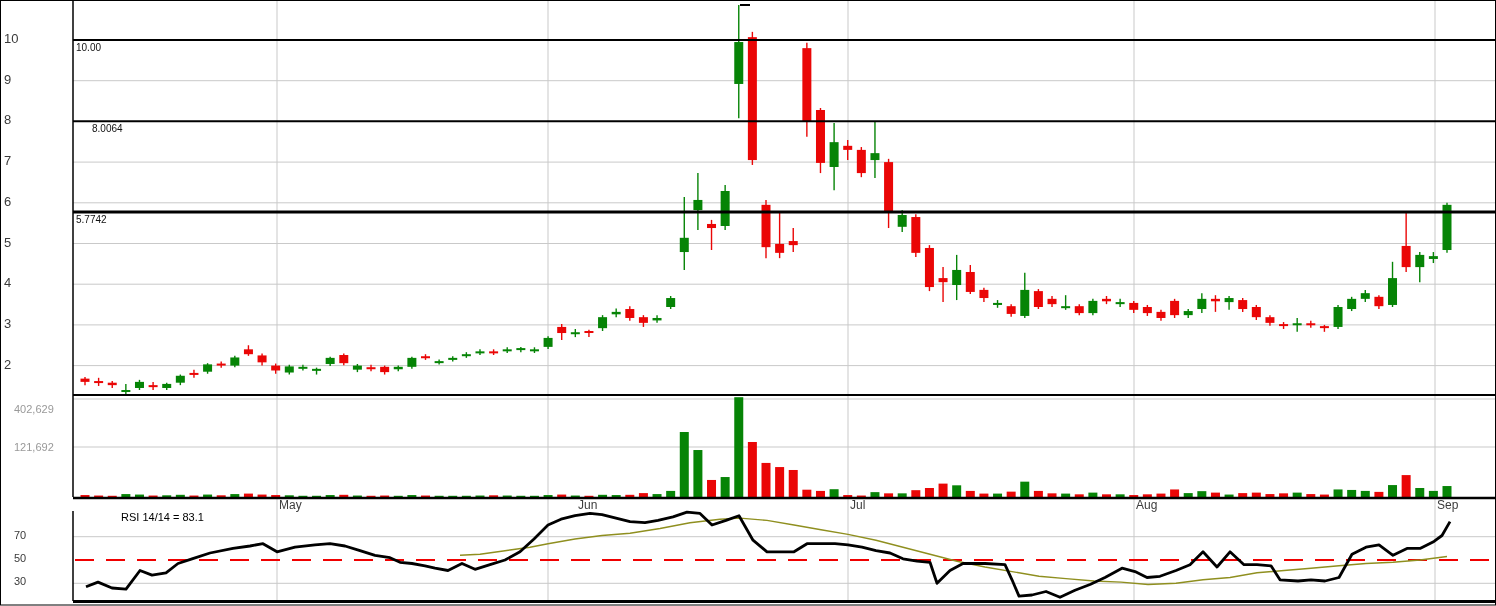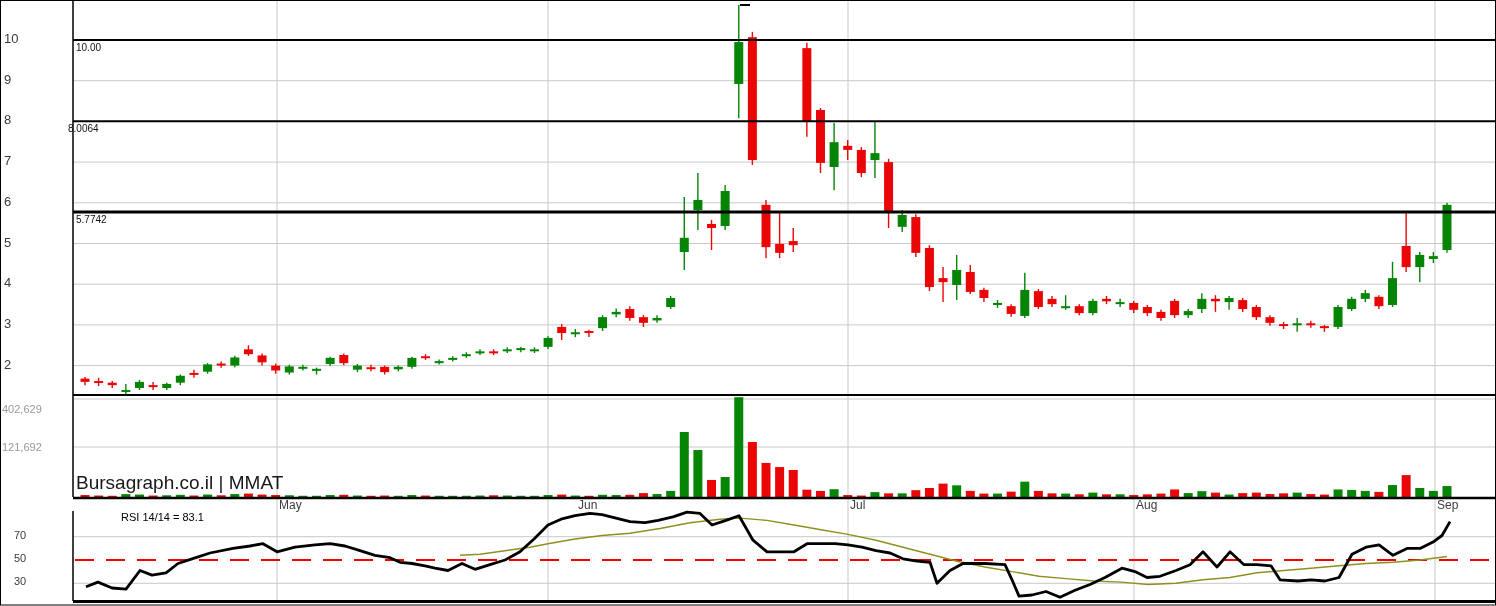--- a/index.html
+++ b/index.html
@@ -3,21 +3,21 @@
 <meta charset="utf-8">
 <style>
   html,body{margin:0;padding:0;background:#fff;}
   .stage{position:relative;width:1496px;height:606px;background:#fff;overflow:hidden;
          font-family:"Liberation Sans",sans-serif;}
   .stage svg{position:absolute;left:0;top:0;}
   .lbl{position:absolute;white-space:nowrap;line-height:1.1;}
   .watermark{position:absolute;left:76px;top:473px;font-size:19px;color:#191919;letter-spacing:0px;}
   .rsi-title{position:absolute;left:78px;top:511px;font-size:11px;color:#000;margin-left:43px;}
   .price-tick{font-size:13px;color:#3a3a3a;}
-  .vol-tick{font-size:11px;color:#999;}
+  .vol-tick{font-size:11px;color:#999;padding-left:12px;}
   .month-lbl{font-size:12px;color:#3c3c3c;}
   .rsi-tick{font-size:11px;color:#3a3a3a;}
   .hline-lbl{font-size:10px;color:#111;}
 </style>
 </head>
 <body>
 
 <div class="stage">
   <svg id="chart-svg" width="1496" height="606" viewBox="0 0 1496 606">
       <line x1="277" y1="1" x2="277" y2="600" stroke="#c9c9c9" stroke-width="1"></line>
@@ -346,25 +346,24 @@
       <line x1="740" y1="5" x2="750" y2="5" stroke="#000000" stroke-width="2"></line>
       <polyline points="460,555.3 480,554.2 505,550.7 530,547.2 548,543.7 575,539.0 602,535.5 630,533.2 660,528.5 690,522.7 720,519.2 740,518.1 767,520.4 794,525.0 821,529.7 848,534.4 876,540.2 903,547.2 930,554.2 957,561.2 985,567.0 1012,571.6 1039,576.3 1066,578.6 1094,581.0 1121,582.1 1148,584.5 1176,583.3 1203,579.8 1230,577.5 1257,572.8 1284,570.5 1311,568.2 1339,565.8 1366,563.5 1393,562.3 1420,560.0 1447,556.5" fill="none" stroke="#8f8f1f" stroke-width="1.4"></polyline>
       <polyline points="86,586.8 98,582.1 112,588.0 126,589.1 140,570.5 152,575.1 166,572.8 178,563.5 192,558.8 210,553.0 233,548.4 250,546.0 263,543.7 277,551.8 295,547.2 315,544.9 330,543.7 345,546.0 360,550.7 375,555.3 390,557.7 400,562.3 412,563.5 425,565.8 435,568.2 448,570.5 462,563.5 475,569.3 490,564.7 505,560.0 520,551.8 534,539.0 548,525.0 561,519.2 575,515.7 590,513.4 602,514.6 616,518.1 630,521.6 645,522.7 658,520.4 673,516.9 687,512.2 700,513.4 712,525.0 726,520.4 739,515.7 753,540.2 767,551.8 780,551.8 794,551.8 807,543.7 821,543.7 835,543.7 848,544.9 862,547.2 876,550.7 890,553.0 903,558.8 917,561.2 930,562.3 937,583.3 950,570.5 963,563.5 985,563.5 1005,564.7 1012,579.8 1019,596.1 1032,595.0 1046,591.5 1060,597.3 1075,590.3 1090,584.5 1105,577.5 1122,568.2 1135,571.6 1147,577.5 1160,576.3 1176,570.5 1190,564.7 1203,551.8 1217,567.0 1230,551.8 1244,564.7 1257,564.7 1271,565.8 1280,579.8 1298,581.0 1311,579.8 1325,581.0 1339,577.5 1352,554.2 1366,547.2 1379,544.9 1393,555.3 1407,548.4 1420,548.4 1434,541.4 1442,535.5 1450,521.6" fill="none" stroke="#000000" stroke-width="2.8" stroke-linejoin="round"></polyline>
       <line x1="73" y1="395" x2="1496" y2="395" stroke="#000000" stroke-width="2"></line>
       <line x1="73" y1="498" x2="1496" y2="498" stroke="#000000" stroke-width="2.5"></line>
       <line x1="73" y1="601.5" x2="1496" y2="601.5" stroke="#000000" stroke-width="3"></line>
       <line x1="73" y1="0" x2="73" y2="497" stroke="#000000" stroke-width="1.5"></line>
       <line x1="73" y1="511" x2="73" y2="601" stroke="#000000" stroke-width="1.5"></line>
       <rect x="0.5" y="0.5" width="1495" height="604.5" fill="none" stroke="#000000" stroke-width="1"></rect>
     </svg>
-  <div class="lbl watermark">Bursagraph.co.il | MMAT</div>
   <div class="lbl rsi-title">RSI 14/14 = 83.1</div>
   <div id="text-layer">
       <div class="lbl hline-lbl" style="left: 76px; top: 42px;">10.00</div>
-      <div class="lbl hline-lbl" style="left: 68px; top: 123.14px;">8.0064</div>
+      <div class="lbl hline-lbl" style="left: 92px; top: 123.14px;">8.0064</div>
       <div class="lbl hline-lbl" style="left: 76px; top: 213.99px;">5.7742</div>
       <div class="lbl price-tick" style="left: 4px; top: 32px; text-align: right;">10</div>
       <div class="lbl price-tick" style="left: 4px; top: 72.7px;">9</div>
       <div class="lbl price-tick" style="left: 4px; top: 113.4px;">8</div>
       <div class="lbl price-tick" style="left: 4px; top: 154.1px;">7</div>
       <div class="lbl price-tick" style="left: 4px; top: 194.8px;">6</div>
       <div class="lbl price-tick" style="left: 4px; top: 235.5px;">5</div>
       <div class="lbl price-tick" style="left: 4px; top: 276.2px;">4</div>
       <div class="lbl price-tick" style="left: 4px; top: 316.9px;">3</div>
       <div class="lbl price-tick" style="left: 4px; top: 357.6px;">2</div>

